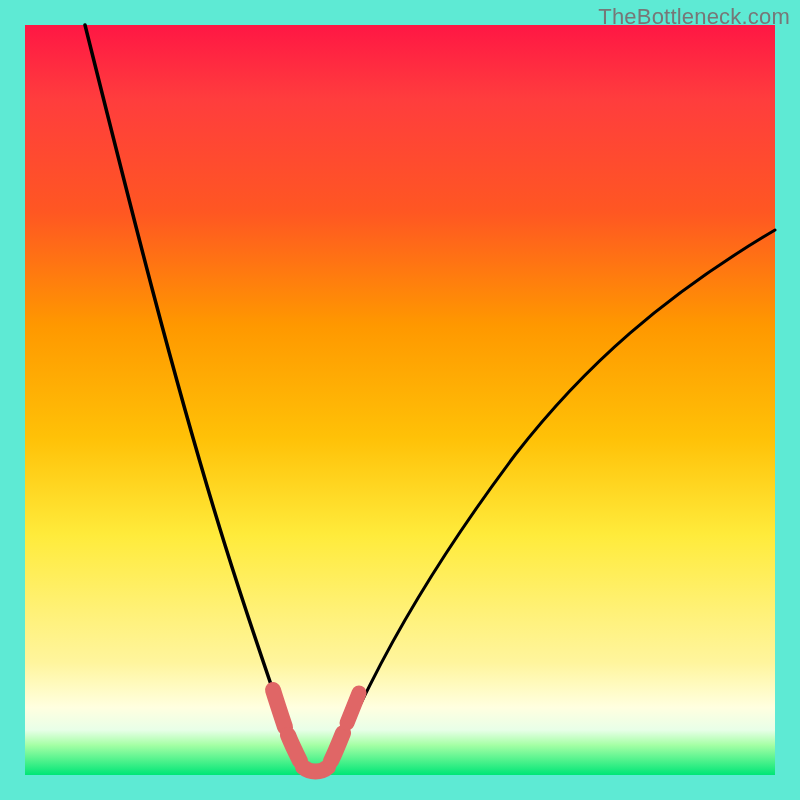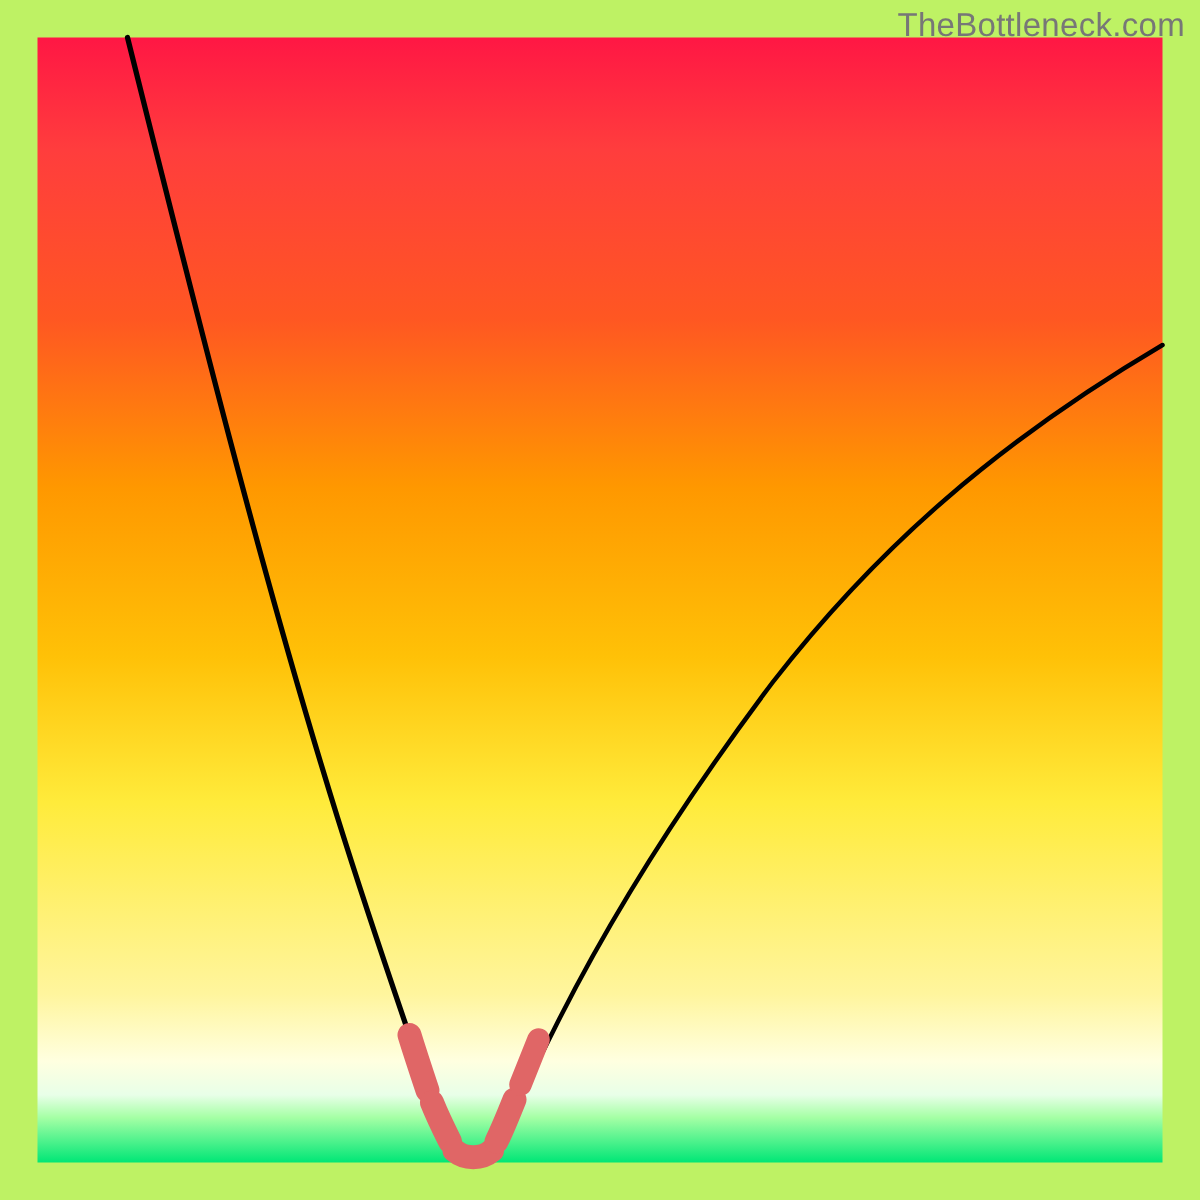--- a/index.html
+++ b/index.html
@@ -7,21 +7,21 @@
     padding: 0;
     width: 800px;
     height: 800px;
     background: #000;
     overflow: hidden;
   }
   .container {
     position: relative;
     width: 800px;
     height: 800px;
-    background: #bef264;
+    background: #5eead4;
   }
   .plot-area {
     position: absolute;
     left: 25px;
     top: 25px;
     width: 750px;
     height: 750px;
     background: linear-gradient(to bottom,
       #ff1744 0%,
       #ff3d3d 10%,

